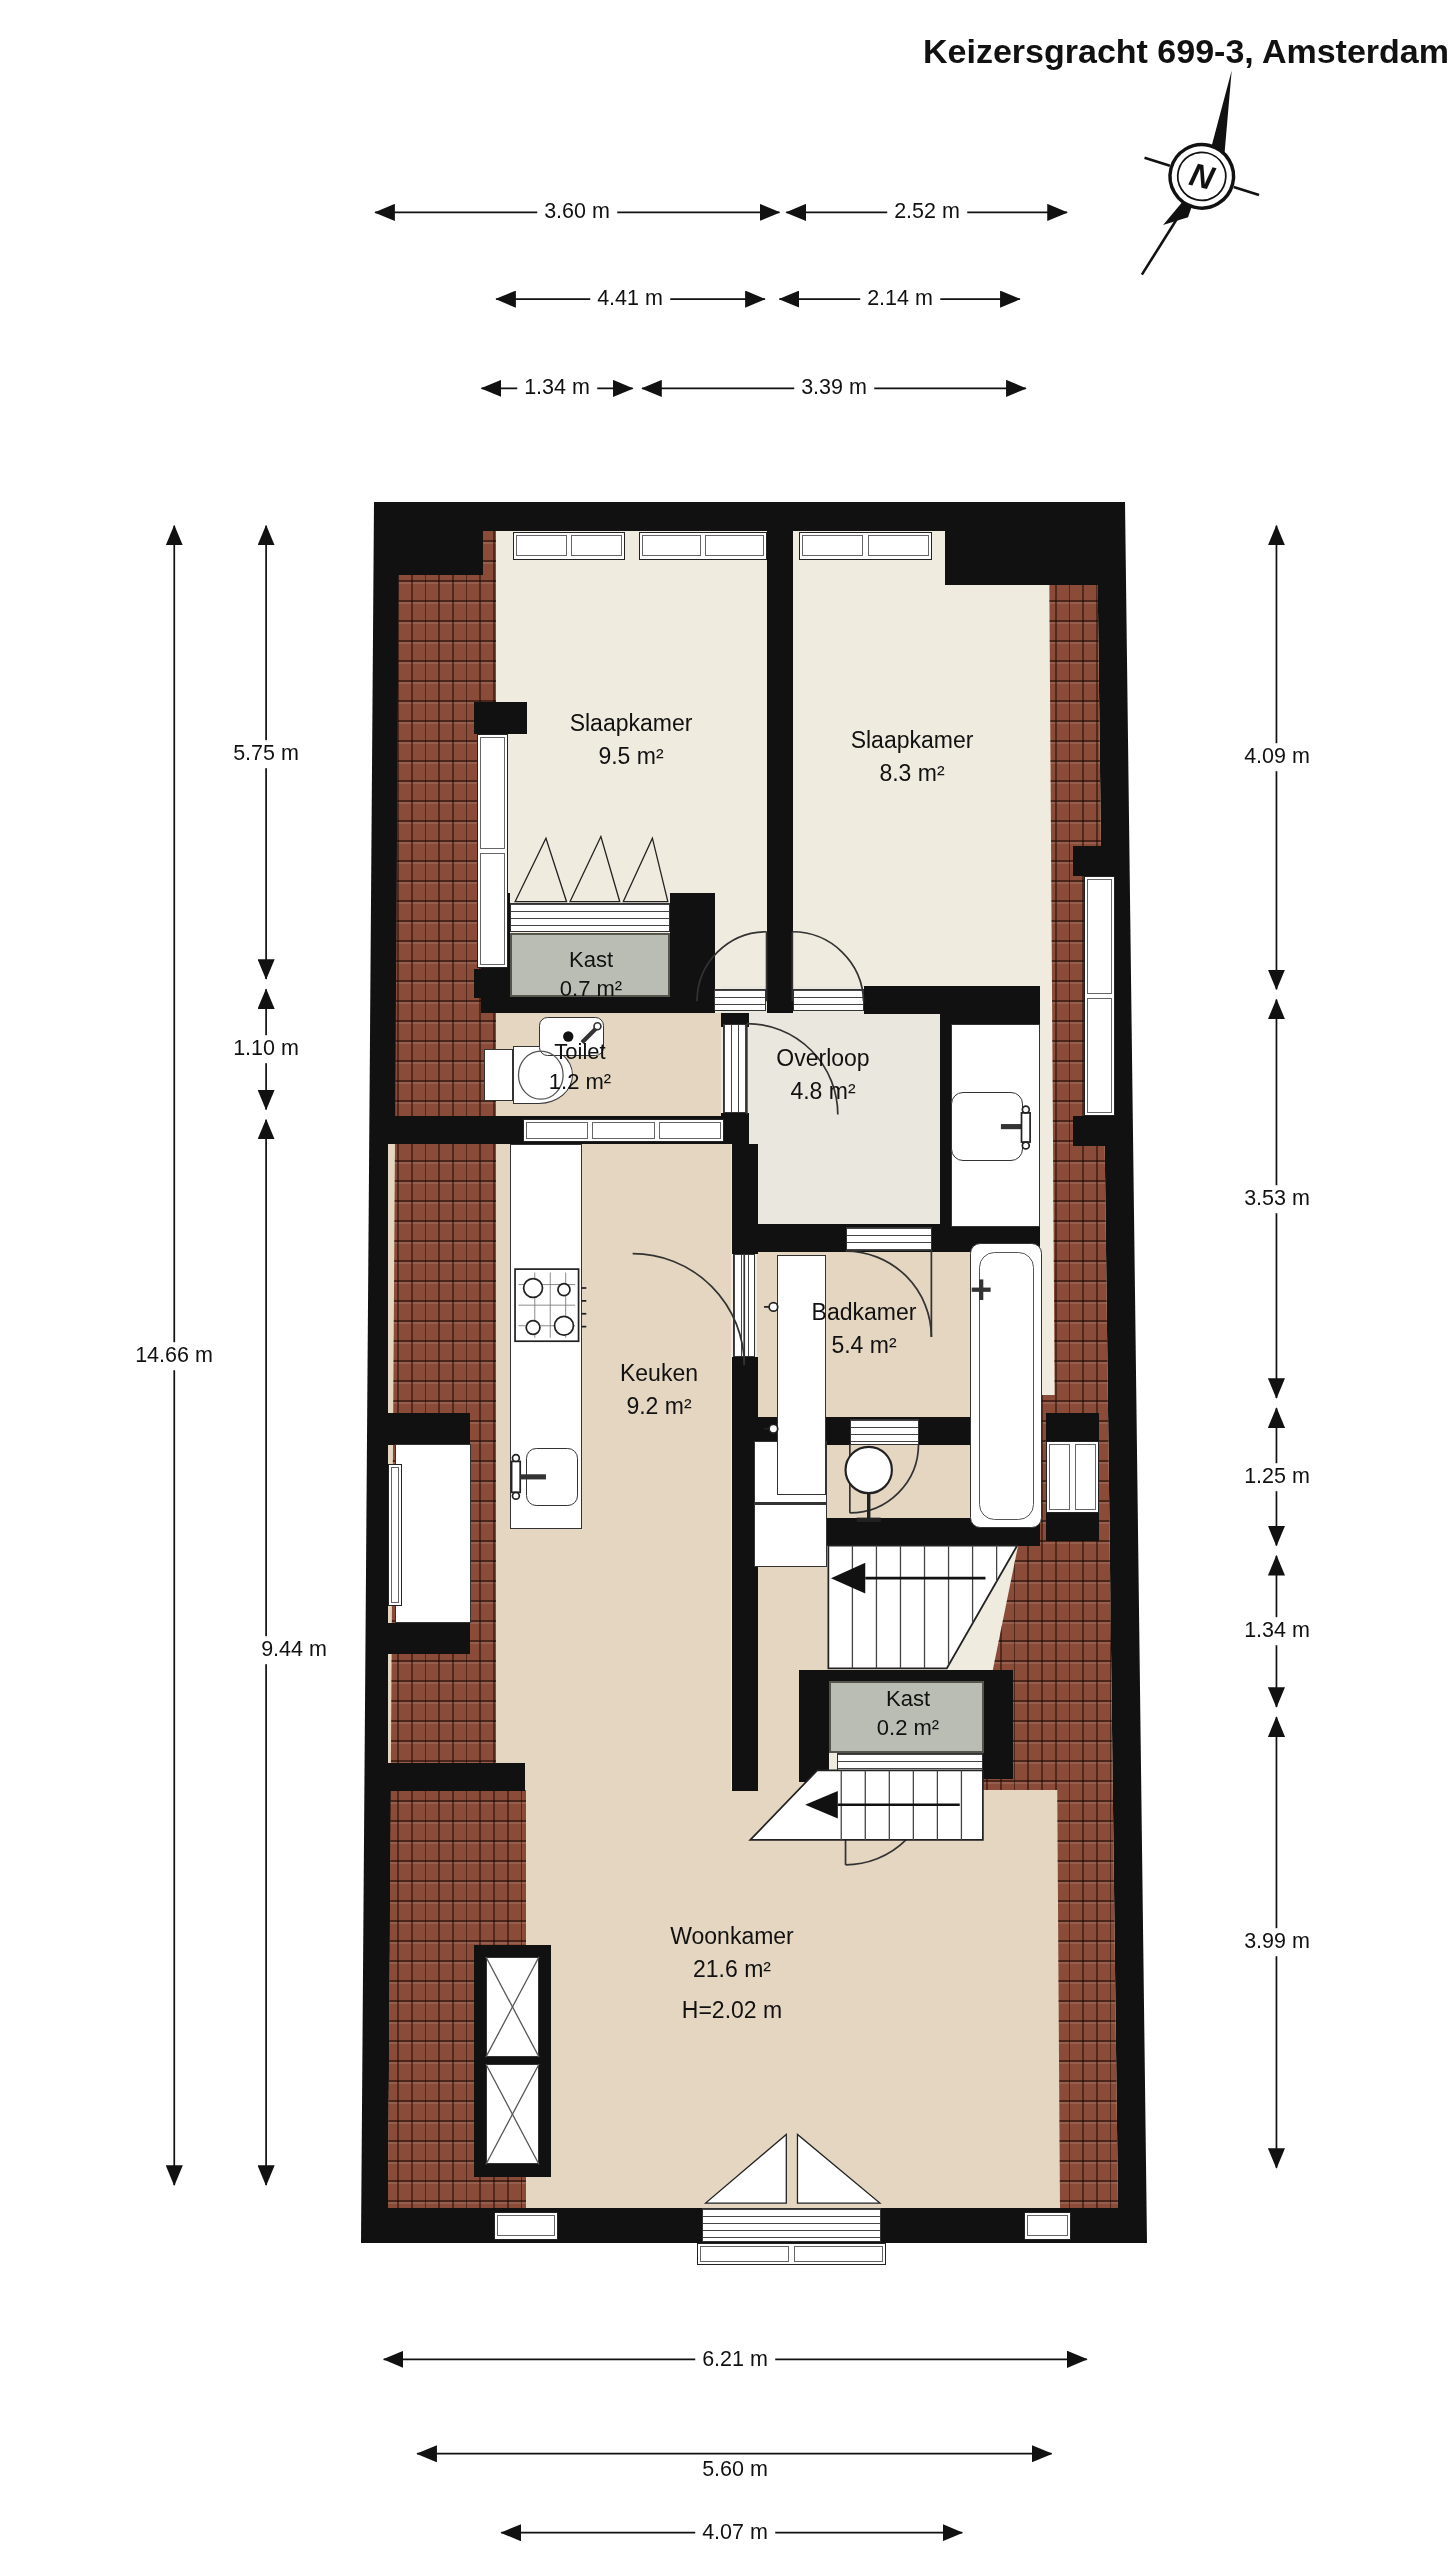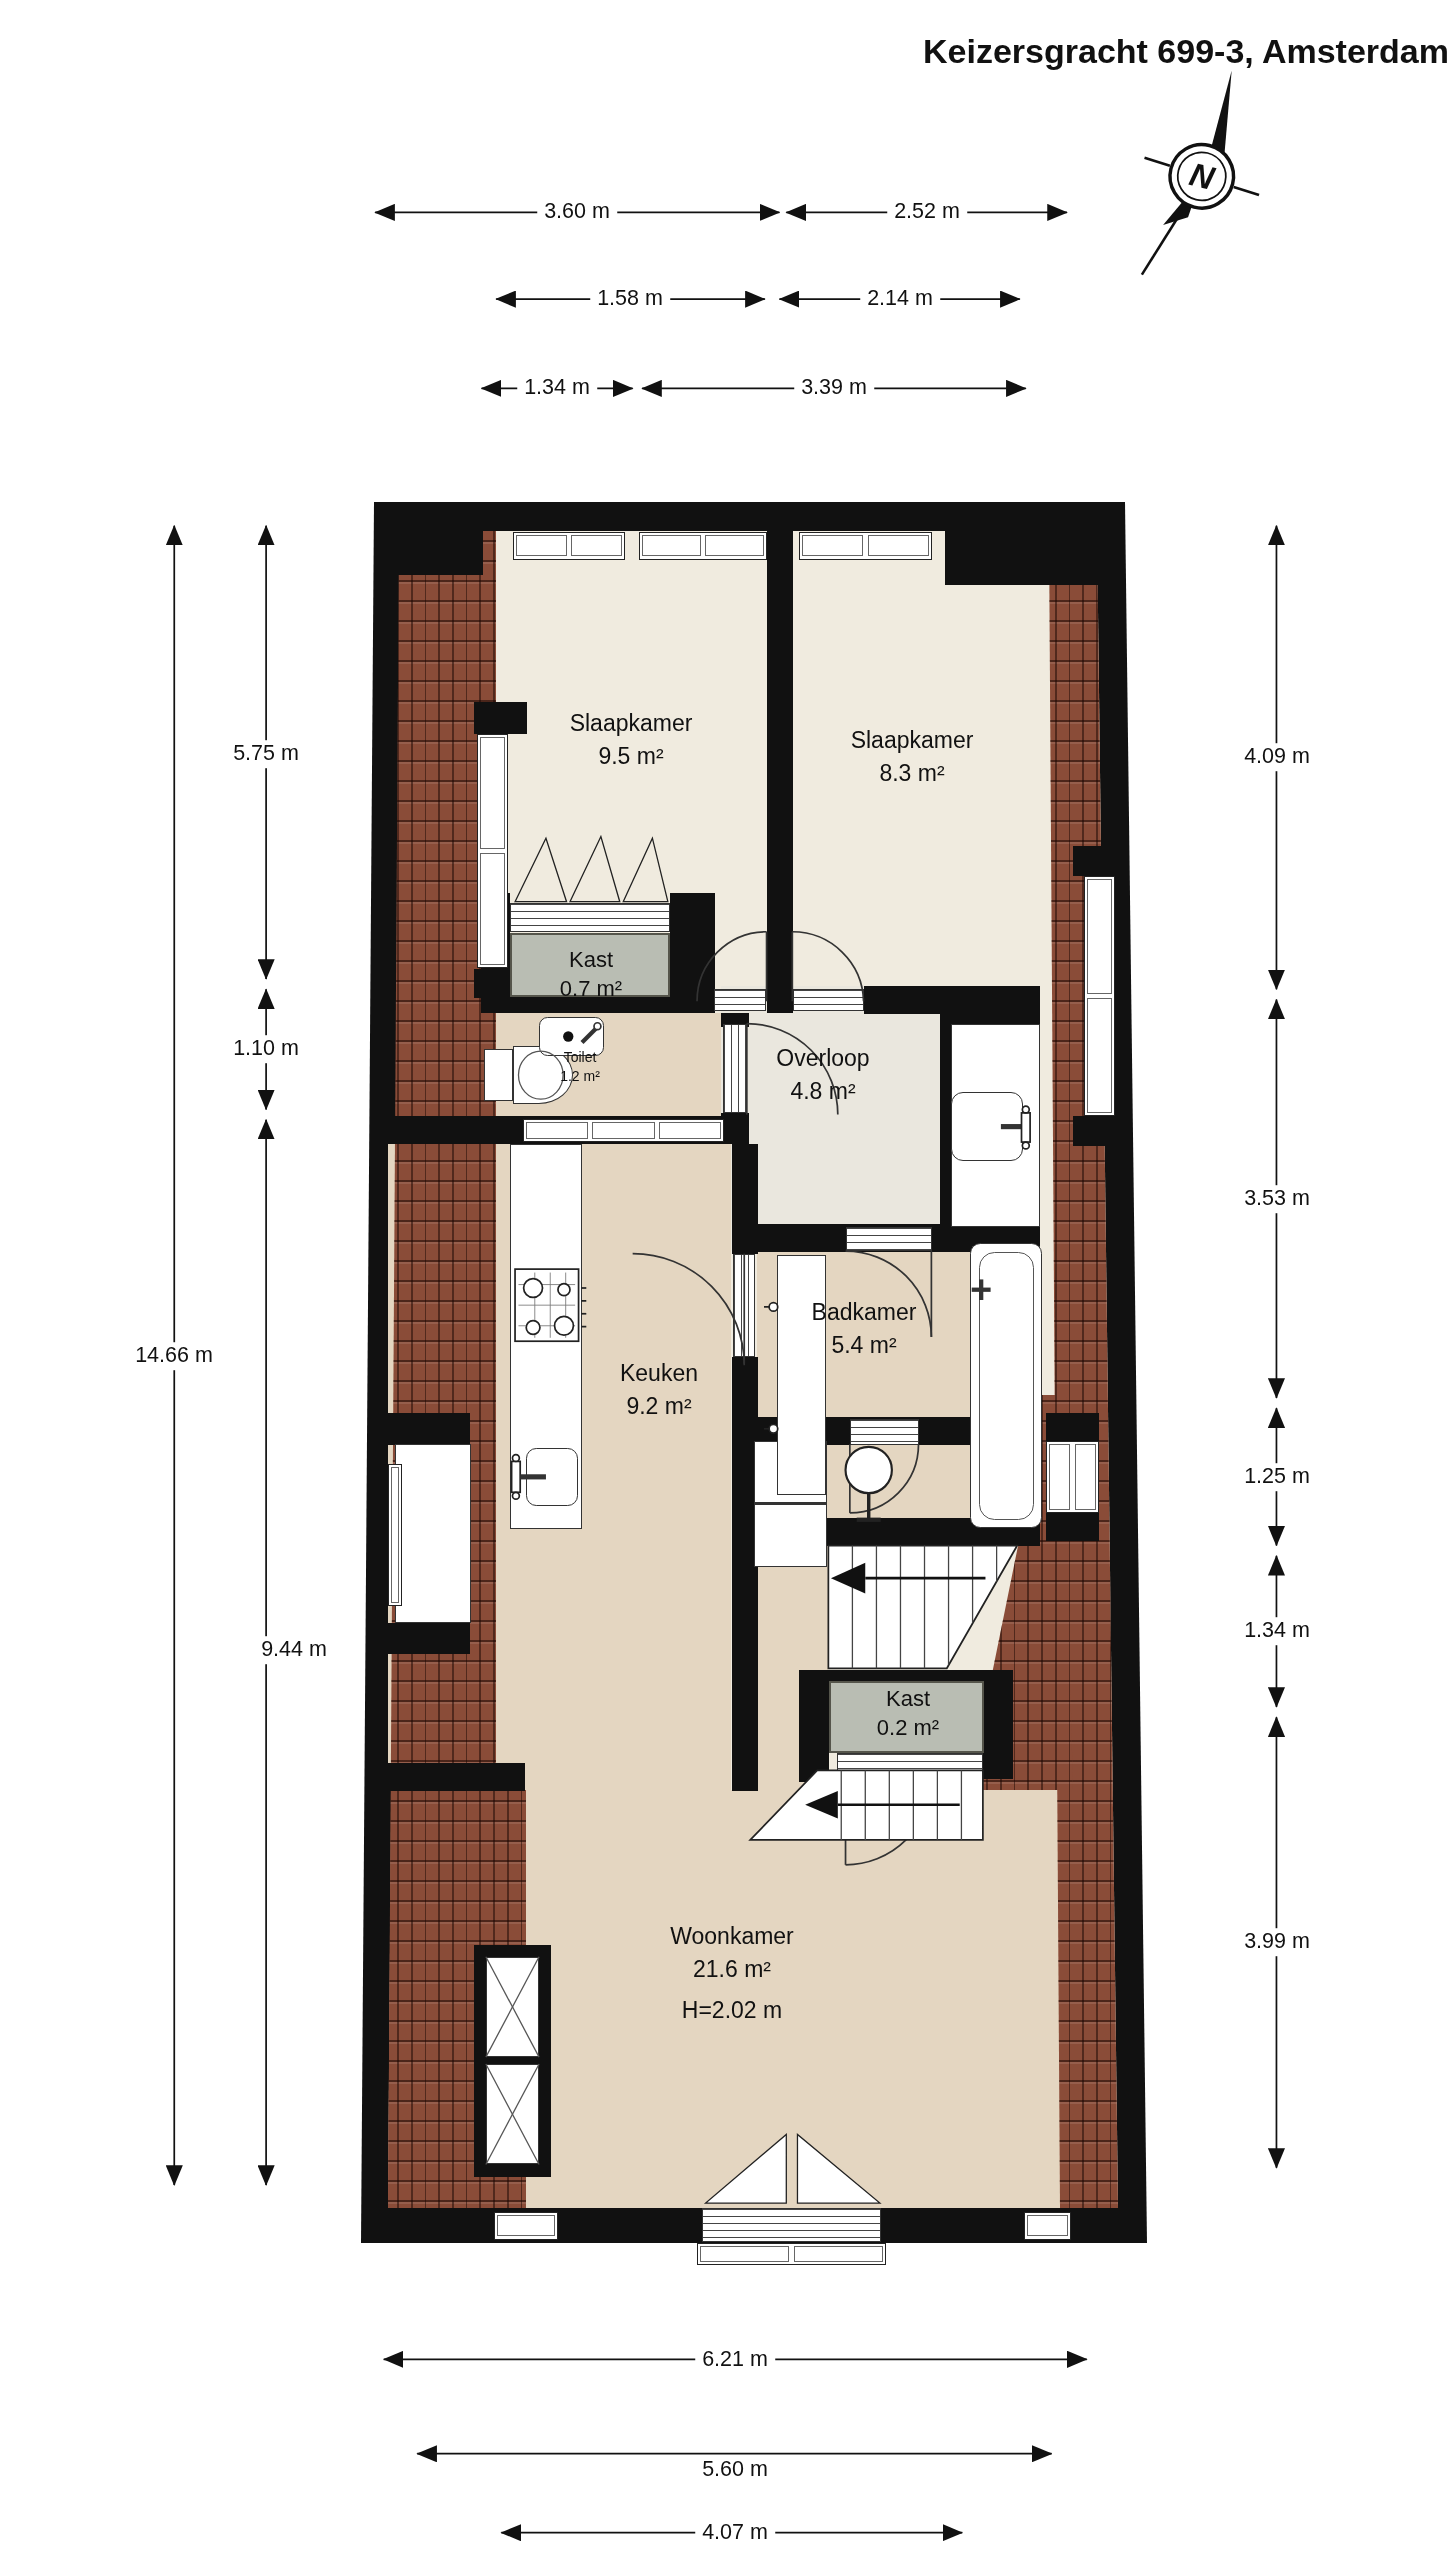--- a/index.html
+++ b/index.html
@@ -332,21 +332,21 @@
     <span>9.5 m²</span>
   </div>
   <div class="rlabel" style="left:912px;top:757px;">
     <span>Slaapkamer</span>
     <span>8.3 m²</span>
   </div>
   <div class="rlabel" style="left:591px;top:975px;font-size:22px;line-height:1.3;">
     <span>Kast</span>
     <span>0.7 m²</span>
   </div>
-  <div class="rlabel" style="left:580px;top:1067px;font-size:14px;line-height:1.35;text-align:center;">
+  <div class="rlabel" style="left:580px;top:1067px;font-size:22px;line-height:1.35;text-align:center;">
     <span>Toilet</span>
     <span>1.2 m²</span>
   </div>
   <div class="rlabel" style="left:823px;top:1075px;">
     <span>Overloop</span>
     <span>4.8 m²</span>
   </div>
   <div class="rlabel" style="left:864px;top:1329px;">
     <span>Badkamer</span>
     <span>5.4 m²</span>
@@ -360,21 +360,21 @@
     <span>0.2 m²</span>
   </div>
   <div class="rlabel" style="left:732px;top:1973px;">
     <span>Woonkamer</span>
     <span>21.6 m²</span>
     <span style="margin-top:6.9px;">H=2.02 m</span>
   </div>
 
   <div class="dim" style="left:577px;top:212px;"><span>3.60 m</span></div>
   <div class="dim" style="left:927px;top:212px;"><span>2.52 m</span></div>
-  <div class="dim" style="left:630px;top:299px;"><span>1.58 m</span></div>
+  <div class="dim" style="left:630px;top:299px;"><span>4.41 m</span></div>
   <div class="dim" style="left:900px;top:299px;"><span>2.14 m</span></div>
   <div class="dim" style="left:557px;top:388px;"><span>1.34 m</span></div>
   <div class="dim" style="left:834px;top:388px;"><span>3.39 m</span></div>
   <div class="dim" style="left:266px;top:754px;"><span>5.75 m</span></div>
   <div class="dim" style="left:266px;top:1049px;"><span>1.10 m</span></div>
   <div class="dim" style="left:266px;top:1650px;margin-left:28px;"><span>9.44 m</span></div>
   <div class="dim" style="left:174px;top:1356px;"><span>14.66 m</span></div>
   <div class="dim" style="left:1277px;top:757px;"><span>4.09 m</span></div>
   <div class="dim" style="left:1277px;top:1199px;"><span>3.53 m</span></div>
   <div class="dim" style="left:1277px;top:1477px;"><span>1.25 m</span></div>

